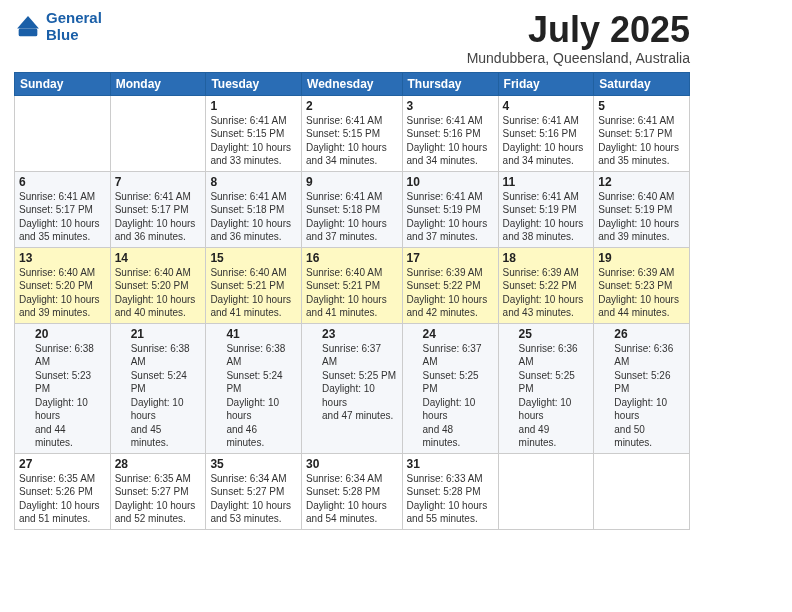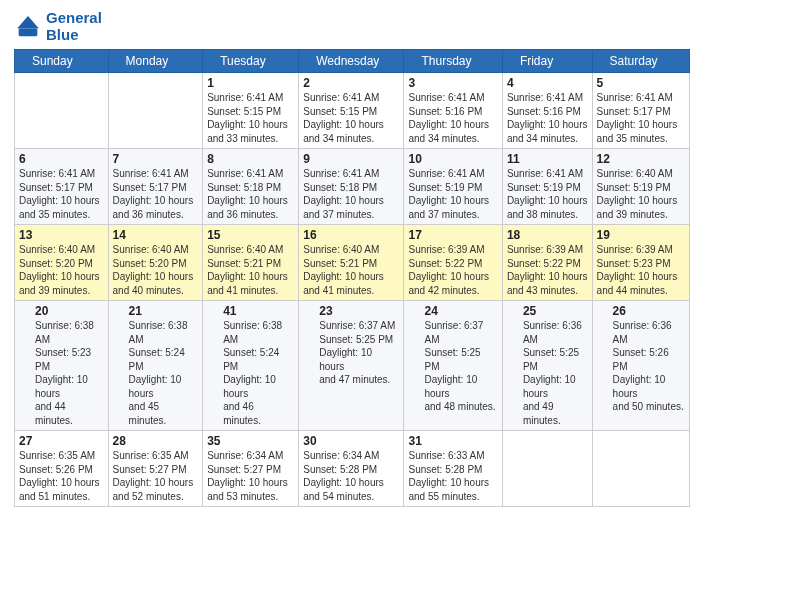--- a/index.html
+++ b/index.html
@@ -55,22 +55,22 @@
     }
     .calendar {
       width: 100%;
       border-collapse: collapse;
       border: 1px solid #bbb;
     }
     .calendar th {
       background: #2a6db5;
       color: #fff;
       font-size: 12px;
-      font-weight: normal;
-      padding: 4px 17px;
+      font-weight: bold;
+      padding: 4px 5px;
       text-align: left;
       border: 1px solid #2060a0;
     }
     .calendar td {
       vertical-align: top;
       border: 1px solid #ccc;
       padding: 3px 4px;
       width: 113px;
       min-height: 80px;
       font-size: 10.2px;
@@ -111,20 +111,22 @@
       <svg class="logo-icon" viewBox="0 0 36 36">
         <polygon points="18,4 32,20 4,20" fill="#1a5fa8"></polygon>
         <rect x="6" y="20" width="24" height="10" rx="2" fill="#1a5fa8"></rect>
       </svg>
       <div class="logo-text">
         <span>General</span>
         <span>Blue</span>
       </div>
     </div>
     <div class="title-block">
+      <div class="main-title">July 2025</div>
+      <div class="subtitle">Mundubbera, Queensland, Australia</div>
     </div>
   </div>
 
   <table class="calendar">
     <thead>
       <tr>
       <th>Sunday</th>
           <th>Monday</th>
           <th>Tuesday</th>
           <th>Wednesday</th>

